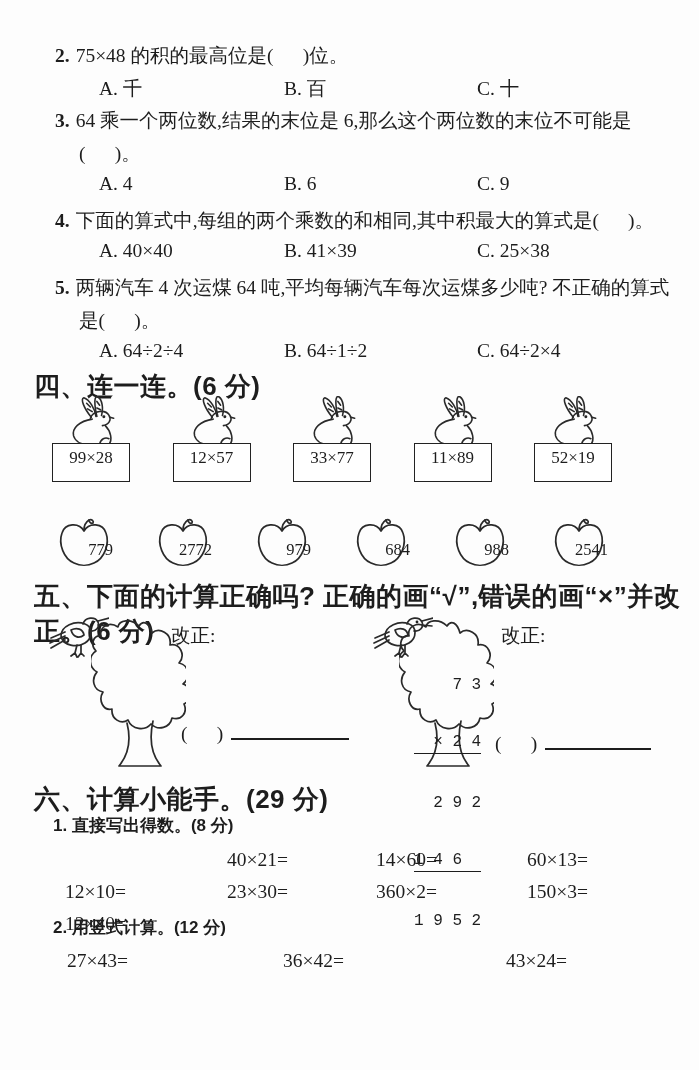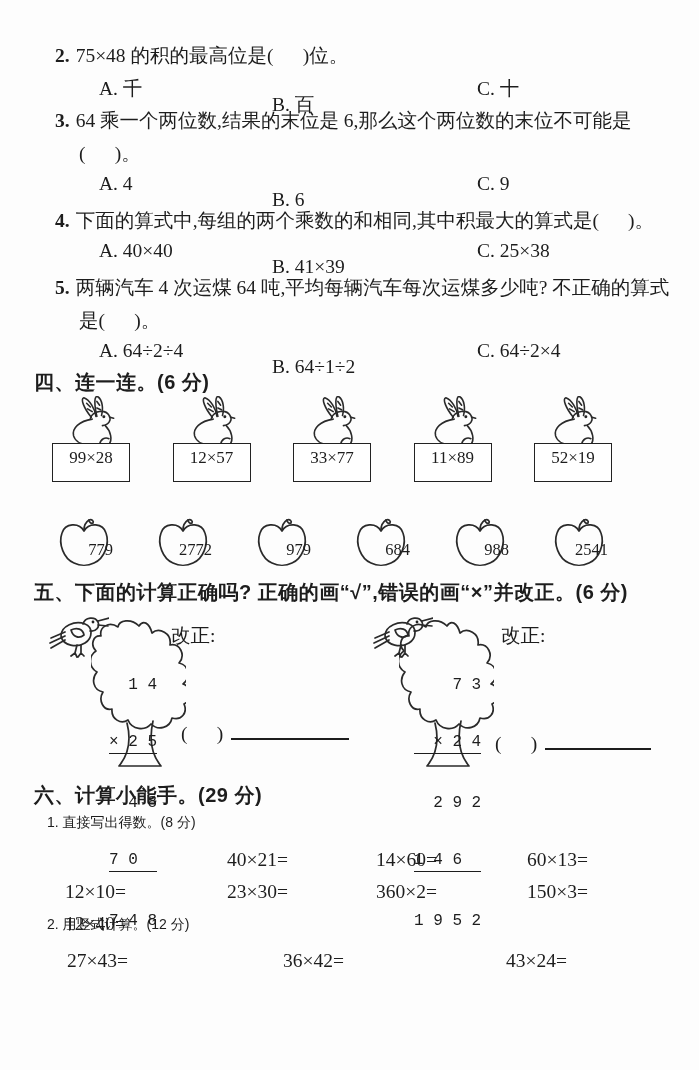--- a/index.html
+++ b/index.html
@@ -2,26 +2,26 @@
 <html><head>
 <meta charset="utf-8">
 <style>
   html,body{margin:0;padding:0;}
   body{width:699px;height:1070px;background:#fdfdfd;position:relative;overflow:hidden;
        font-family:"Liberation Serif","DejaVu Serif",serif;color:#1d1d1d;}
   .qline{position:absolute;left:55px;font-size:19.5px;white-space:pre;}
   .qnum{font-weight:bold;margin-right:6px;}
   .qcont{position:absolute;left:79px;font-size:19.5px;white-space:pre;}
   .opt{position:absolute;font-size:19.5px;white-space:pre;}
-  .oA{left:79px;margin-left:20px;} .oB{left:272px;margin-top:16px;} .oC{left:477px;}
+  .oA{left:79px;margin-left:20px;} .oB{left:284px;} .oC{left:477px;}
   .t42{top:42px;} .t75{top:75px;} .t107{top:107px;} .t140{top:140px;} .t173{top:173px;}
   .t207{top:207px;} .t240{top:240px;} .t274{top:274px;} .t307{top:307px;} .t340{top:340px;}
-  .sec-title{position:absolute;left:34px;font-size:20px;font-weight:bold;letter-spacing:.5px;
+  .sec-title{position:absolute;left:34px;font-size:26px;font-weight:bold;letter-spacing:.5px;
              font-family:"Liberation Sans","DejaVu Sans",sans-serif;}
-  .sub-title{position:absolute;left:47px;font-size:14px;font-weight:normal;
+  .sub-title{position:absolute;left:53px;font-size:17px;font-weight:bold;
              font-family:"Liberation Sans","DejaVu Sans",sans-serif;}
   svg{display:block;}
   .lineart{stroke:#2a2a2a;fill:none;stroke-width:1.7;stroke-linecap:round;stroke-linejoin:round;}
   
   .rabbits{position:absolute;left:52px;top:396px;width:560px;display:flex;justify-content:space-between;}
   .rabbit-item{width:78px;display:flex;flex-direction:column;}
   .rabbit-svg{width:54px;height:50px;margin-left:16px;margin-bottom:-3px;}
   .card{border:1.7px solid #222;box-sizing:border-box;text-align:center;font-size:17px;
         padding:4px 0 13px;background:#fff;}
   
@@ -234,27 +234,20 @@
         <path d="M4,26 L18,20 M3,31 L18,24 M4,36 L18,28"></path>
         <path d="M14,24 C14,14 28,8 38,12 C46,15 46,26 38,31 C30,36 16,34 14,24 Z"></path>
         <path d="M36,12 C38,5 48,4 51,10 C53,15 49,20 43,19"></path>
         <path d="M51,9 L62,6 M51,13 L61,14"></path>
         <path d="M24,18 C30,15 36,17 37,23 C32,27 26,25 24,18 Z"></path>
         <path d="M30,33 L28,41 M34,33 L34,41 M28,41 L24,44 M28,41 L30,45 M34,41 L31,45 M34,41 L37,44"></path>
       </g>
       <circle cx="46" cy="10" r="1.4" fill="#222"></circle>
     </svg>
   <div class="fix-label">改正:</div>
-  <div class="calc">
-    <div>  1 4</div>
-    <div class="rule">× 2 5</div>
-    <div>  4 8</div>
-    <div class="rule">7 0</div>
-    <div>7 4 8</div>
-  </div>
   <div class="judge"><span>(      )</span><span class="jline"></span></div>
 </div>
 
 <div class="tree-prob" id="tree2">
   <svg class="tree-svg" viewBox="0 0 95 152">
       <g class="lineart">
         <path d="M48,8 C40,0 28,2 27,9 C18,3 8,9 10,18 C2,17 -1,27 5,33 C-3,38 -2,50 6,54 C0,61 2,72 12,74 C7,82 12,93 21,91 C20,101 30,107 37,102 C41,112 54,113 60,106 C67,113 79,110 81,100 C90,103 97,95 93,86 C101,82 101,69 92,66 C100,60 98,47 88,45 C95,37 89,25 79,27 C81,15 68,9 61,15 C58,4 52,2 48,8 Z"></path>
         <path d="M36,105 C40,121 38,136 28,148 L70,148 C60,136 58,121 62,103"></path>
       </g>
     </svg>

